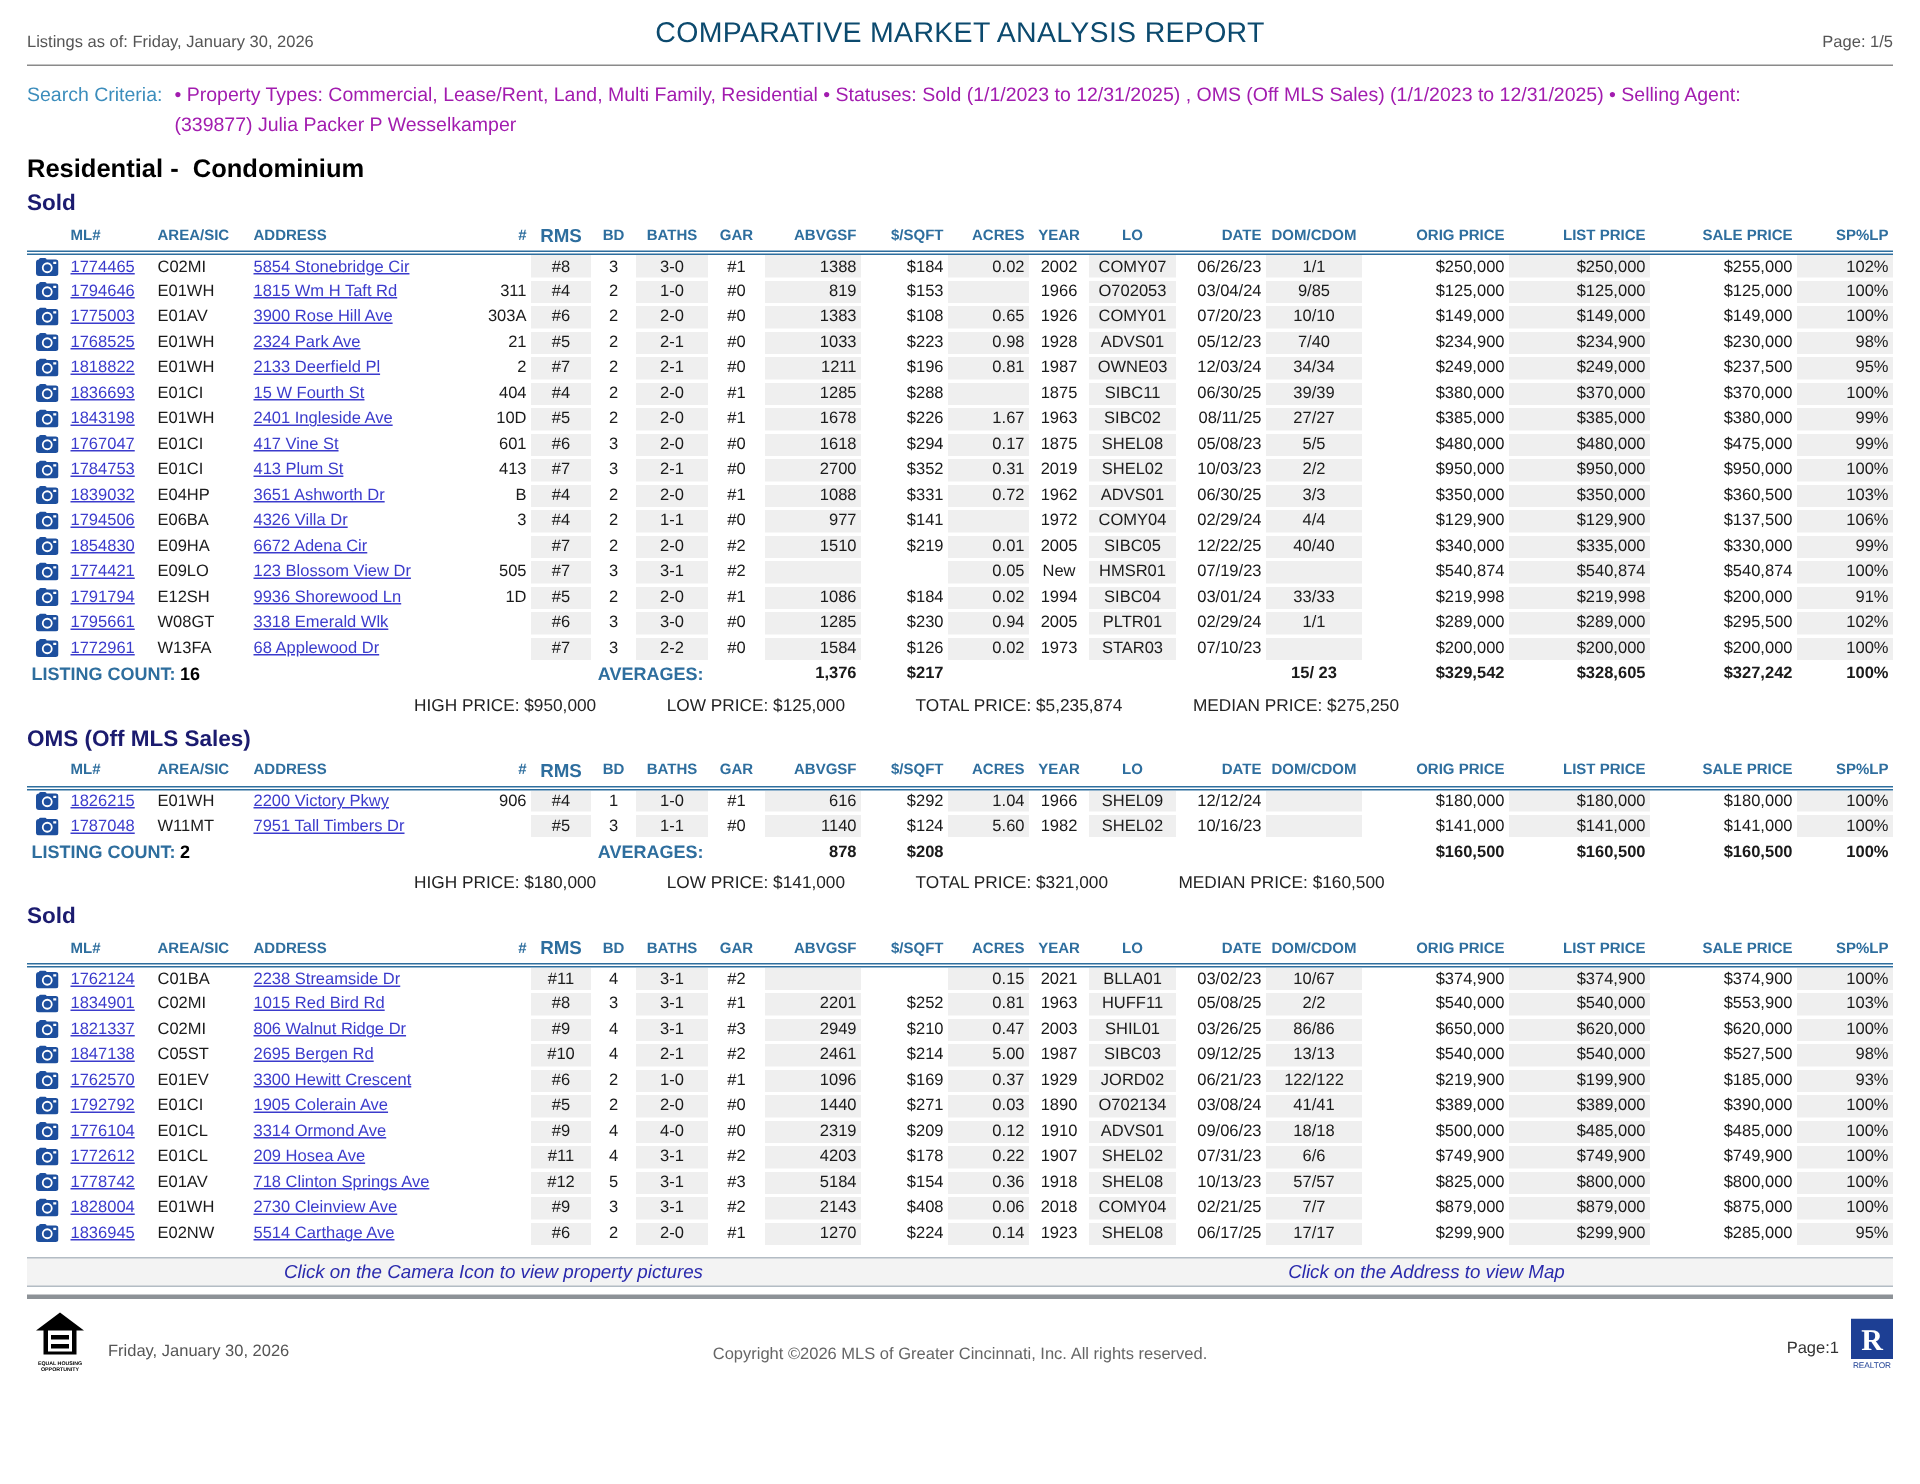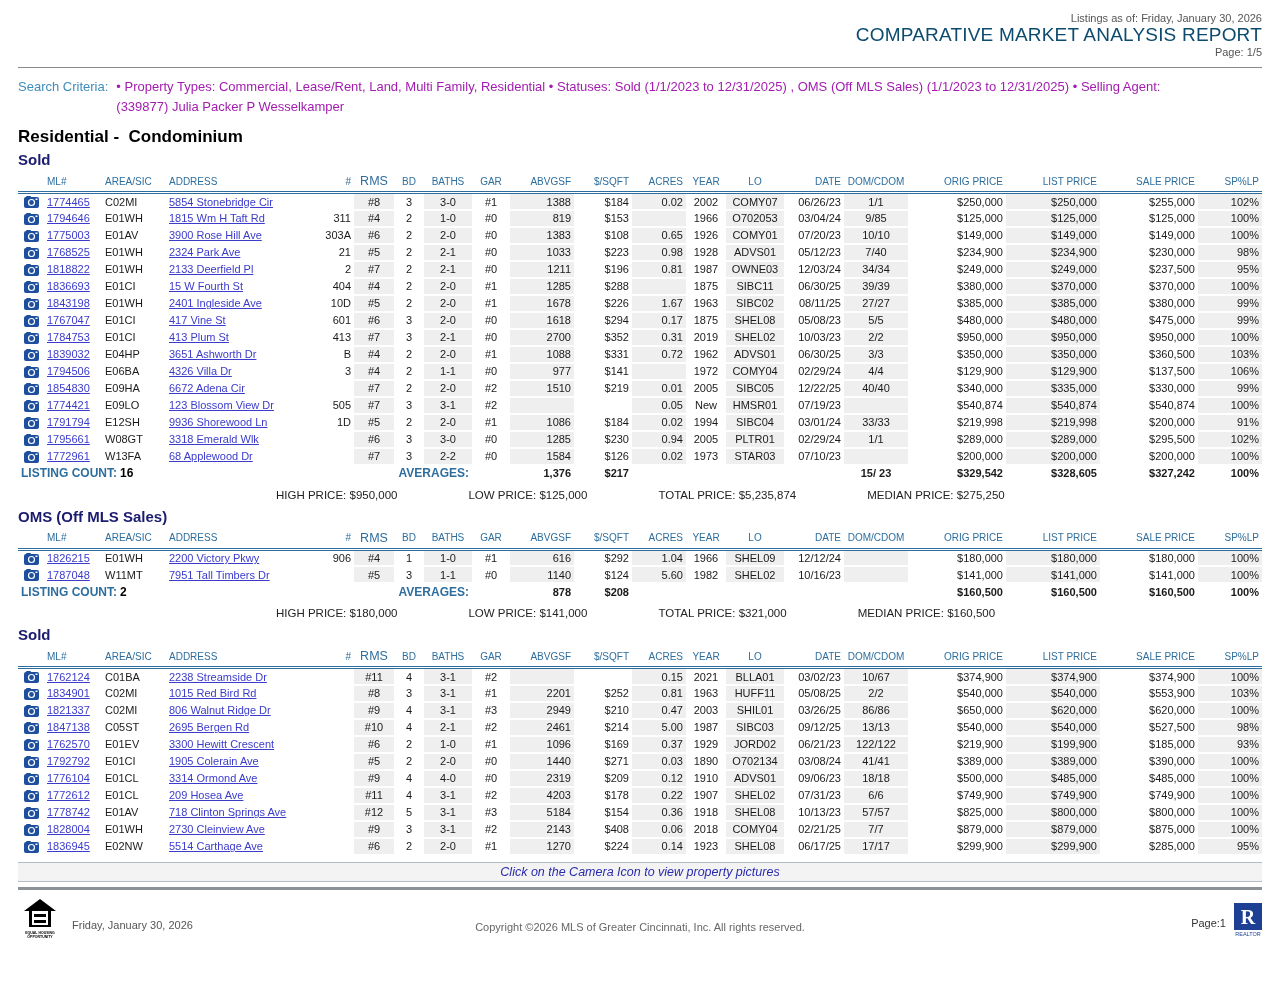--- a/index.html
+++ b/index.html
@@ -5,57 +5,57 @@
   * { margin:0; padding:0; box-sizing:border-box; }
   html,body { background:#fff; }
   body {
     width:1280px; height:989px; overflow:hidden;
     font-family:"Liberation Sans","DejaVu Sans",sans-serif;
     color:#1a1a1a;
   }
   .page { padding:12px 18px 0 18px; }
 
   
-  .top { display:flex; align-items:flex-end; border-bottom:1px solid #8a8a8a; padding-bottom:9px;flex-direction:column; }
+  .top { display:flex; align-items:flex-end; border-bottom:1px solid #8a8a8a; padding-bottom:9px; }
   .top-left  { flex:1; font-size:11px; color:#555; }
   .top-title { flex:2; text-align:center; font-size:19px; font-weight:normal; color:#0c4a6e; letter-spacing:.2px; }
   .top-right { flex:1; text-align:right; font-size:11px; color:#555; }
 
   
   .criteria { display:flex; margin:9px 0 2px 0; font-size:13px; line-height:1.55; }
   .crit-label { color:#3c8dbc; white-space:nowrap; margin-right:8px; }
   .crit-text { color:#a21caf; max-width:1052px; }
 
   
   .section-title { font-size:17px; font-weight:bold; color:#000; margin:10px 0 1px 0; white-space:pre; }
   .tbl-heading { font-size:15px; font-weight:bold; color:#1b1b6f; margin:4px 0 5px 0; }
 
   
   table.listings { width:100%; border-collapse:collapse; table-layout:fixed; }
   table.listings th {
-    color:#2e6e9e; font-weight:normal; font-size:10px; white-space:nowrap; overflow:hidden;
+    color:#2e6e9e; font-weight:bold; font-size:10px; white-space:nowrap; overflow:hidden;
     border-bottom:3px double #2e6e9e; padding:1px 3px 3px 3px;
   }
   table.listings th.h-rms { font-size:12.5px; }
   table.listings td {
     font-size:11px; white-space:nowrap; overflow:hidden;
     height:17px; padding:0 3px; border-bottom:2px solid #fff; color:#1a1a1a;
   }
   td.stripe { background:#efefef; }
   .al-left{text-align:left} .al-right{text-align:right} .al-center{text-align:center}
   a.lnk { color:#3b3bcc; text-decoration:underline; cursor:pointer; }
   .c-cam { text-align:center; }
   .cam-svg { vertical-align:middle; }
 
   tfoot td { font-weight:bold; background:#fff !important; padding-top:2px; }
   .lbl-blue { color:#2e6e9e; font-weight:bold; font-size:12px; }
   tfoot .cnt { color:#000; font-weight:bold; font-size:12px; }
   tfoot .b { font-weight:bold; font-size:11.5px; }
 
-  .summary { display:flex; gap:71px; margin:6px 0 7px 258px; font-size:11.5px; color:#222; }
+  .summary { display:flex; gap:47px; margin:6px 0 7px 258px; font-size:11.5px; color:#222; }
   .sum-pair span { white-space:nowrap; }
   section { margin-bottom:5px; }
 
   
   .instructions {
     display:flex; align-items:center; height:20px; margin-top:6px;
     background:#f3f3f3; border-top:1px solid #b3bcc4; border-bottom:1px solid #b3bcc4;
     color:#2a2aad; font-style:italic; font-size:12.5px;
   }
   .instructions span { flex:1; text-align:center; }
@@ -1075,20 +1075,21 @@
             <td class="al-right stripe">95%</td>
           </tr>
         </tbody>
         <tfoot></tfoot>
     </table>
 
   </section>
 
   <div class="instructions">
     <span>Click on the Camera Icon to view property pictures</span>
+    <span>Click on the Address to view Map</span>
   </div>
   <div class="footrule"></div>
 
   <footer class="bottom">
     <div class="foot-left">
       <div class="eho">
         <svg width="34" height="34" viewBox="0 0 34 34">
           <path d="M17 1 L33 13 L28 13 L28 29 L6 29 L6 13 L1 13 Z" fill="#000"></path>
           <rect x="9" y="13" width="16" height="14" fill="#fff"></rect>
           <rect x="11" y="16" width="12" height="3" fill="#000"></rect>

